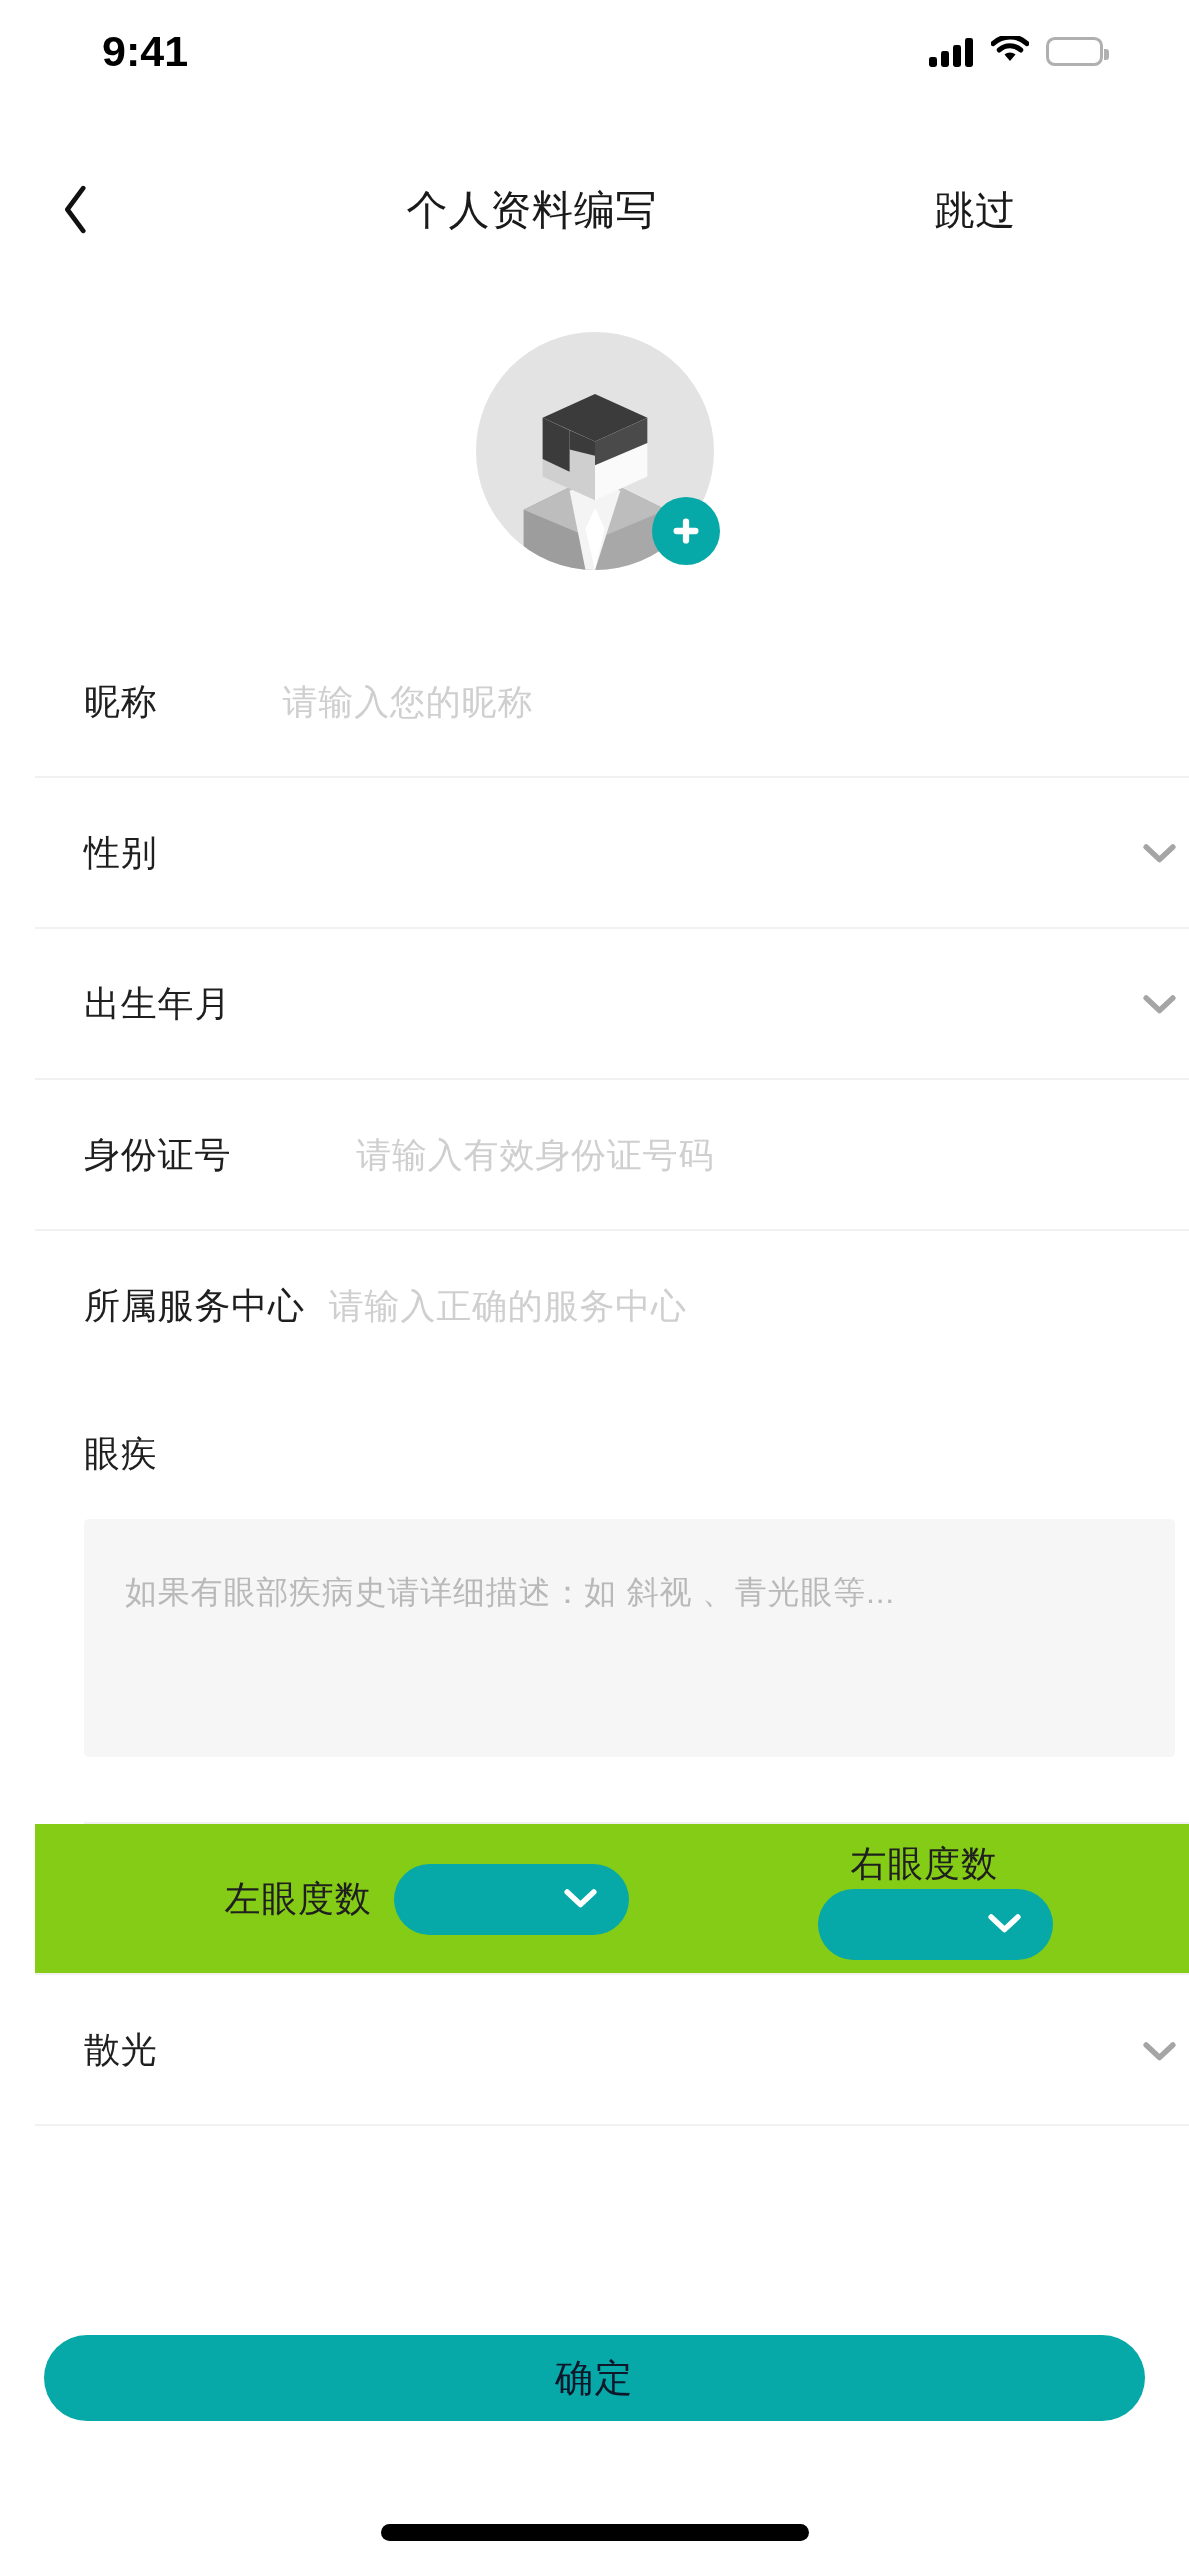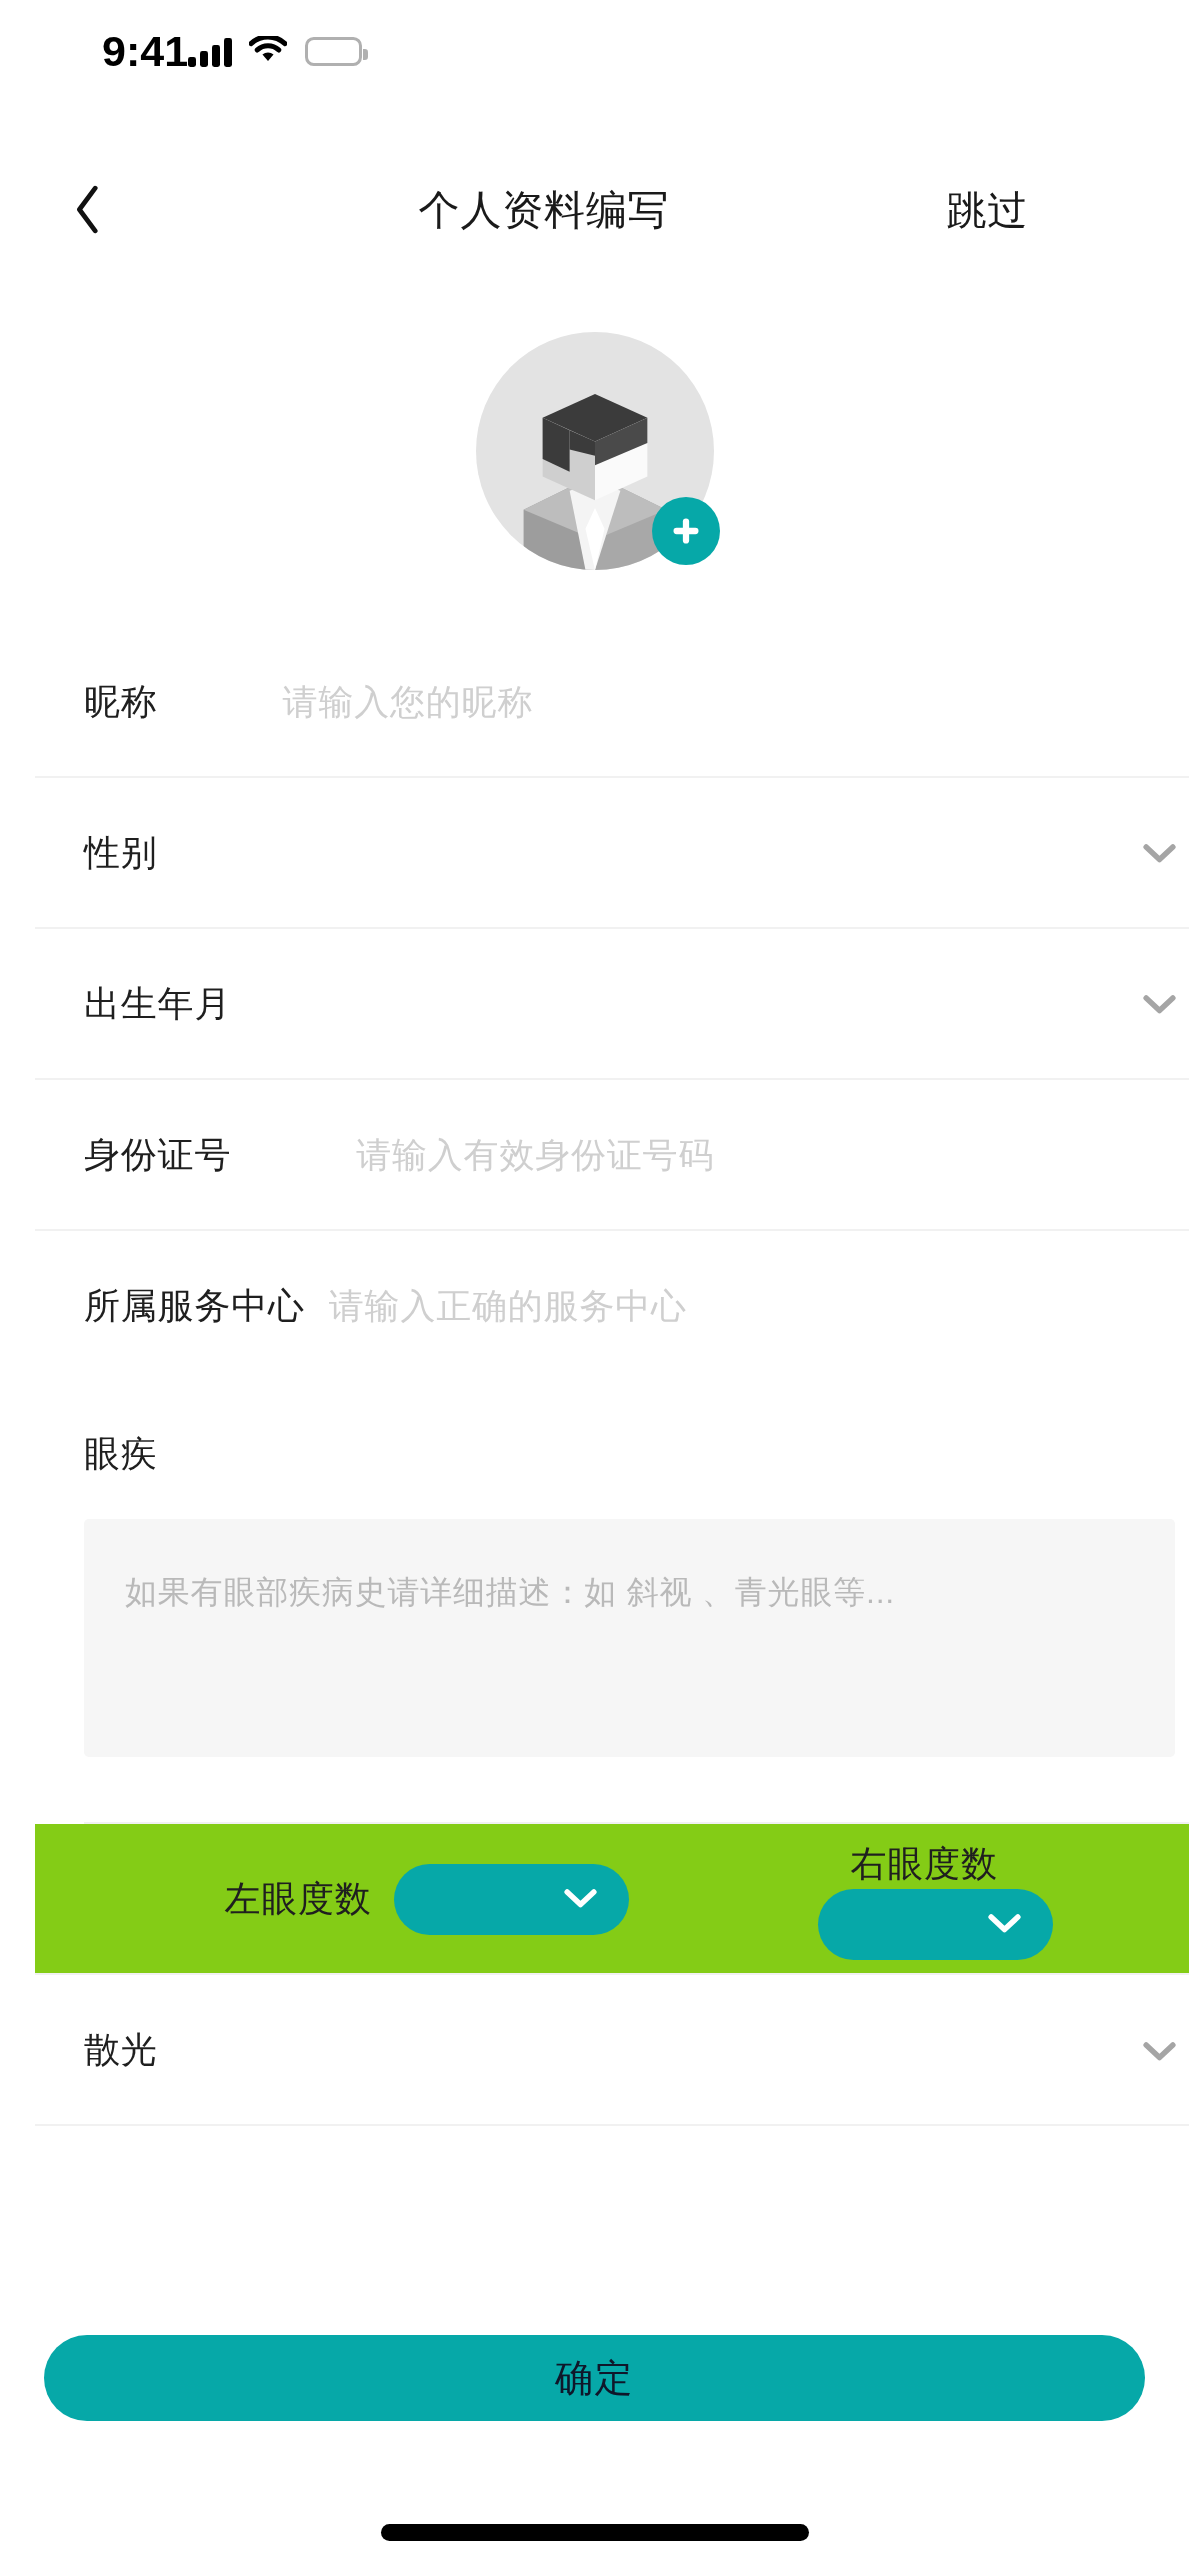--- a/index.html
+++ b/index.html
@@ -18,20 +18,21 @@
   }
 
   
   .status-bar {
     position: absolute;
     top: 0; left: 0;
     width: 1165px;
     height: 103px;
     display: flex;
     align-items: center;
+    justify-content: space-between;
     padding: 0 62px 0 102px;
   }
   .status-time {
     font-size: 43px;
     font-weight: 600;
     color: #000000;
     letter-spacing: 0px;
     line-height: 1;
   }
   .status-icons {
@@ -75,21 +76,21 @@
   }
   .battery .fill {
     width: 100%; height: 100%;
     background: #000;
     border-radius: 4px;
   }
 
   
   .nav-header {
     position: absolute;
-    top: 151px; left: 12px;
+    top: 151px; left: 0;
     width: 1064px;
     height: 119px;
     display: flex;
     align-items: center;
   }
   .nav-back {
     position: absolute;
     left: 44px;
     width: 63px; height: 71px;
     display: flex;

